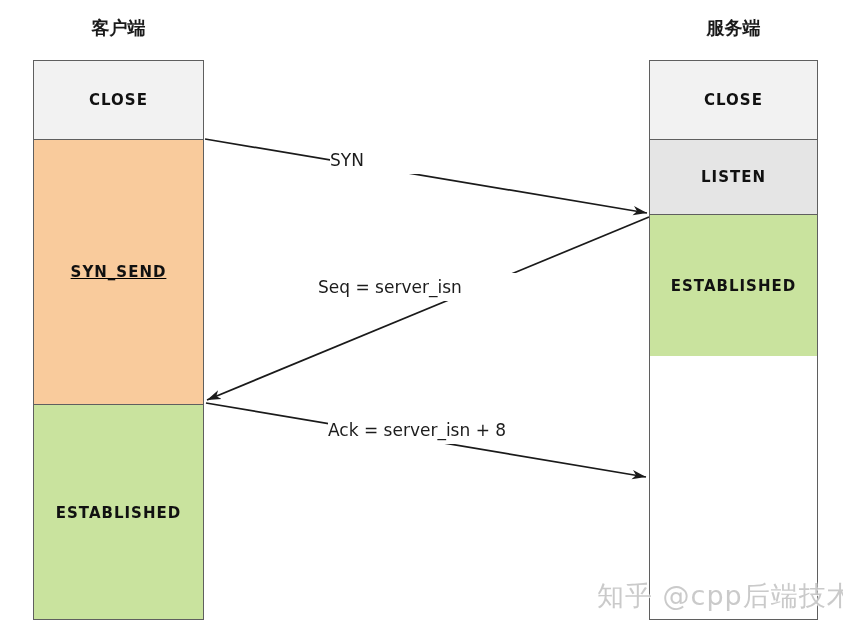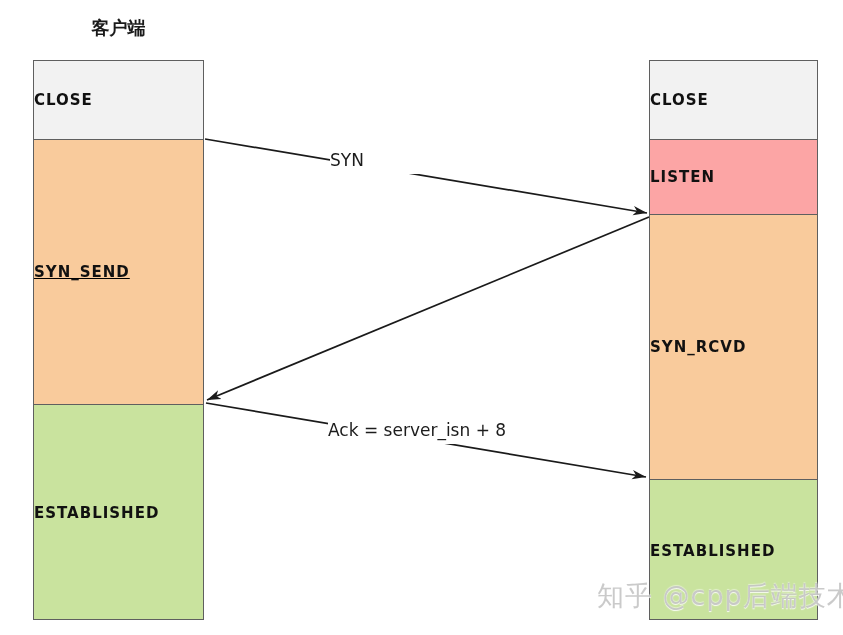--- a/index.html
+++ b/index.html
@@ -36,20 +36,21 @@
     flex-direction: column;
   }
   .col-client { left: 33px;  width: 171px; }
   .col-server { left: 649px; width: 169px; }
 
   .state {
     box-sizing: border-box;
     flex: none;
     display: flex;
     align-items: center;
+    justify-content: center;
     border-top: 1.5px solid #5f5f5f;
   }
   .state:first-child { border-top: none; }
   .state-label {
     font-size: 15px;
     font-weight: bold;
     letter-spacing: 1px;
     color: #111111;
     white-space: nowrap;
   }
@@ -94,42 +95,40 @@
     text-shadow: 0 1px 1px rgba(255,255,255,0.9), 0 -1px 1px rgba(255,255,255,0.5);
     pointer-events: none;
   }
 </style>
 </head>
 <body>
 
 <div id="stage">
 
   <div class="col-title title-client">客户端</div>
+  <div class="col-title title-server">服务端</div>
 
   <div class="column col-client">
     <div class="state c-s0" style="background-color: rgb(242, 242, 242);">
       <span class="state-label">CLOSE</span>
     </div>
     <div class="state c-s1" style="background-color: rgb(249, 203, 156); text-decoration: underline;">
       <span class="state-label">SYN_SEND</span>
     </div>
     <div class="state c-s2" style="background-color: rgb(201, 227, 158);">
       <span class="state-label">ESTABLISHED</span>
     </div>
   </div>
 
   <div class="column col-server">
     <div class="state v-s0" style="background-color: rgb(242, 242, 242);">
       <span class="state-label">CLOSE</span>
     </div>
-    <div class="state v-s1" style="background-color: #fca5a5;">
+    <div class="state v-s1" style="background-color: #e5e5e5;">
       <span class="state-label">LISTEN</span>
-    </div>
-    <div class="state v-s2" style="background-color: rgb(249, 203, 156);">
-      <span class="state-label">SYN_RCVD</span>
     </div>
     <div class="state v-s3" style="background-color: rgb(201, 227, 158);">
       <span class="state-label">ESTABLISHED</span>
     </div>
   </div>
 
   <svg id="arrow-layer" width="843" height="635" viewBox="0 0 843 635">
     <defs>
       <marker id="ah" viewBox="0 0 14 10" refX="13" refY="5" markerWidth="15" markerHeight="11" orient="auto" markerUnits="userSpaceOnUse">
         <path d="M0,0.6 L13,5 L0,9.4 L3.6,5 Z" fill="#1a1a1a"></path>
@@ -137,20 +136,21 @@
     </defs>
     <line x1="205" y1="139" x2="647" y2="213" stroke="#1a1a1a" stroke-width="1.7" marker-end="url(#ah)"></line>
     <line x1="649" y1="217" x2="207" y2="400" stroke="#1a1a1a" stroke-width="1.7" marker-end="url(#ah)"></line>
     <line x1="206" y1="403" x2="646" y2="477" stroke="#1a1a1a" stroke-width="1.7" marker-end="url(#ah)"></line>
   </svg>
 
   <div class="msg msg-1">
     <div>SYN</div>
   </div>
   <div class="msg msg-2">
+    <div>Seq = server_isn</div>
   </div>
   <div class="msg msg-3">
     <div>Ack = server_isn + 8</div>
   </div>
 
   <div class="watermark">知乎 @cpp后端技术</div>
 
 </div>
 
 </body></html>

